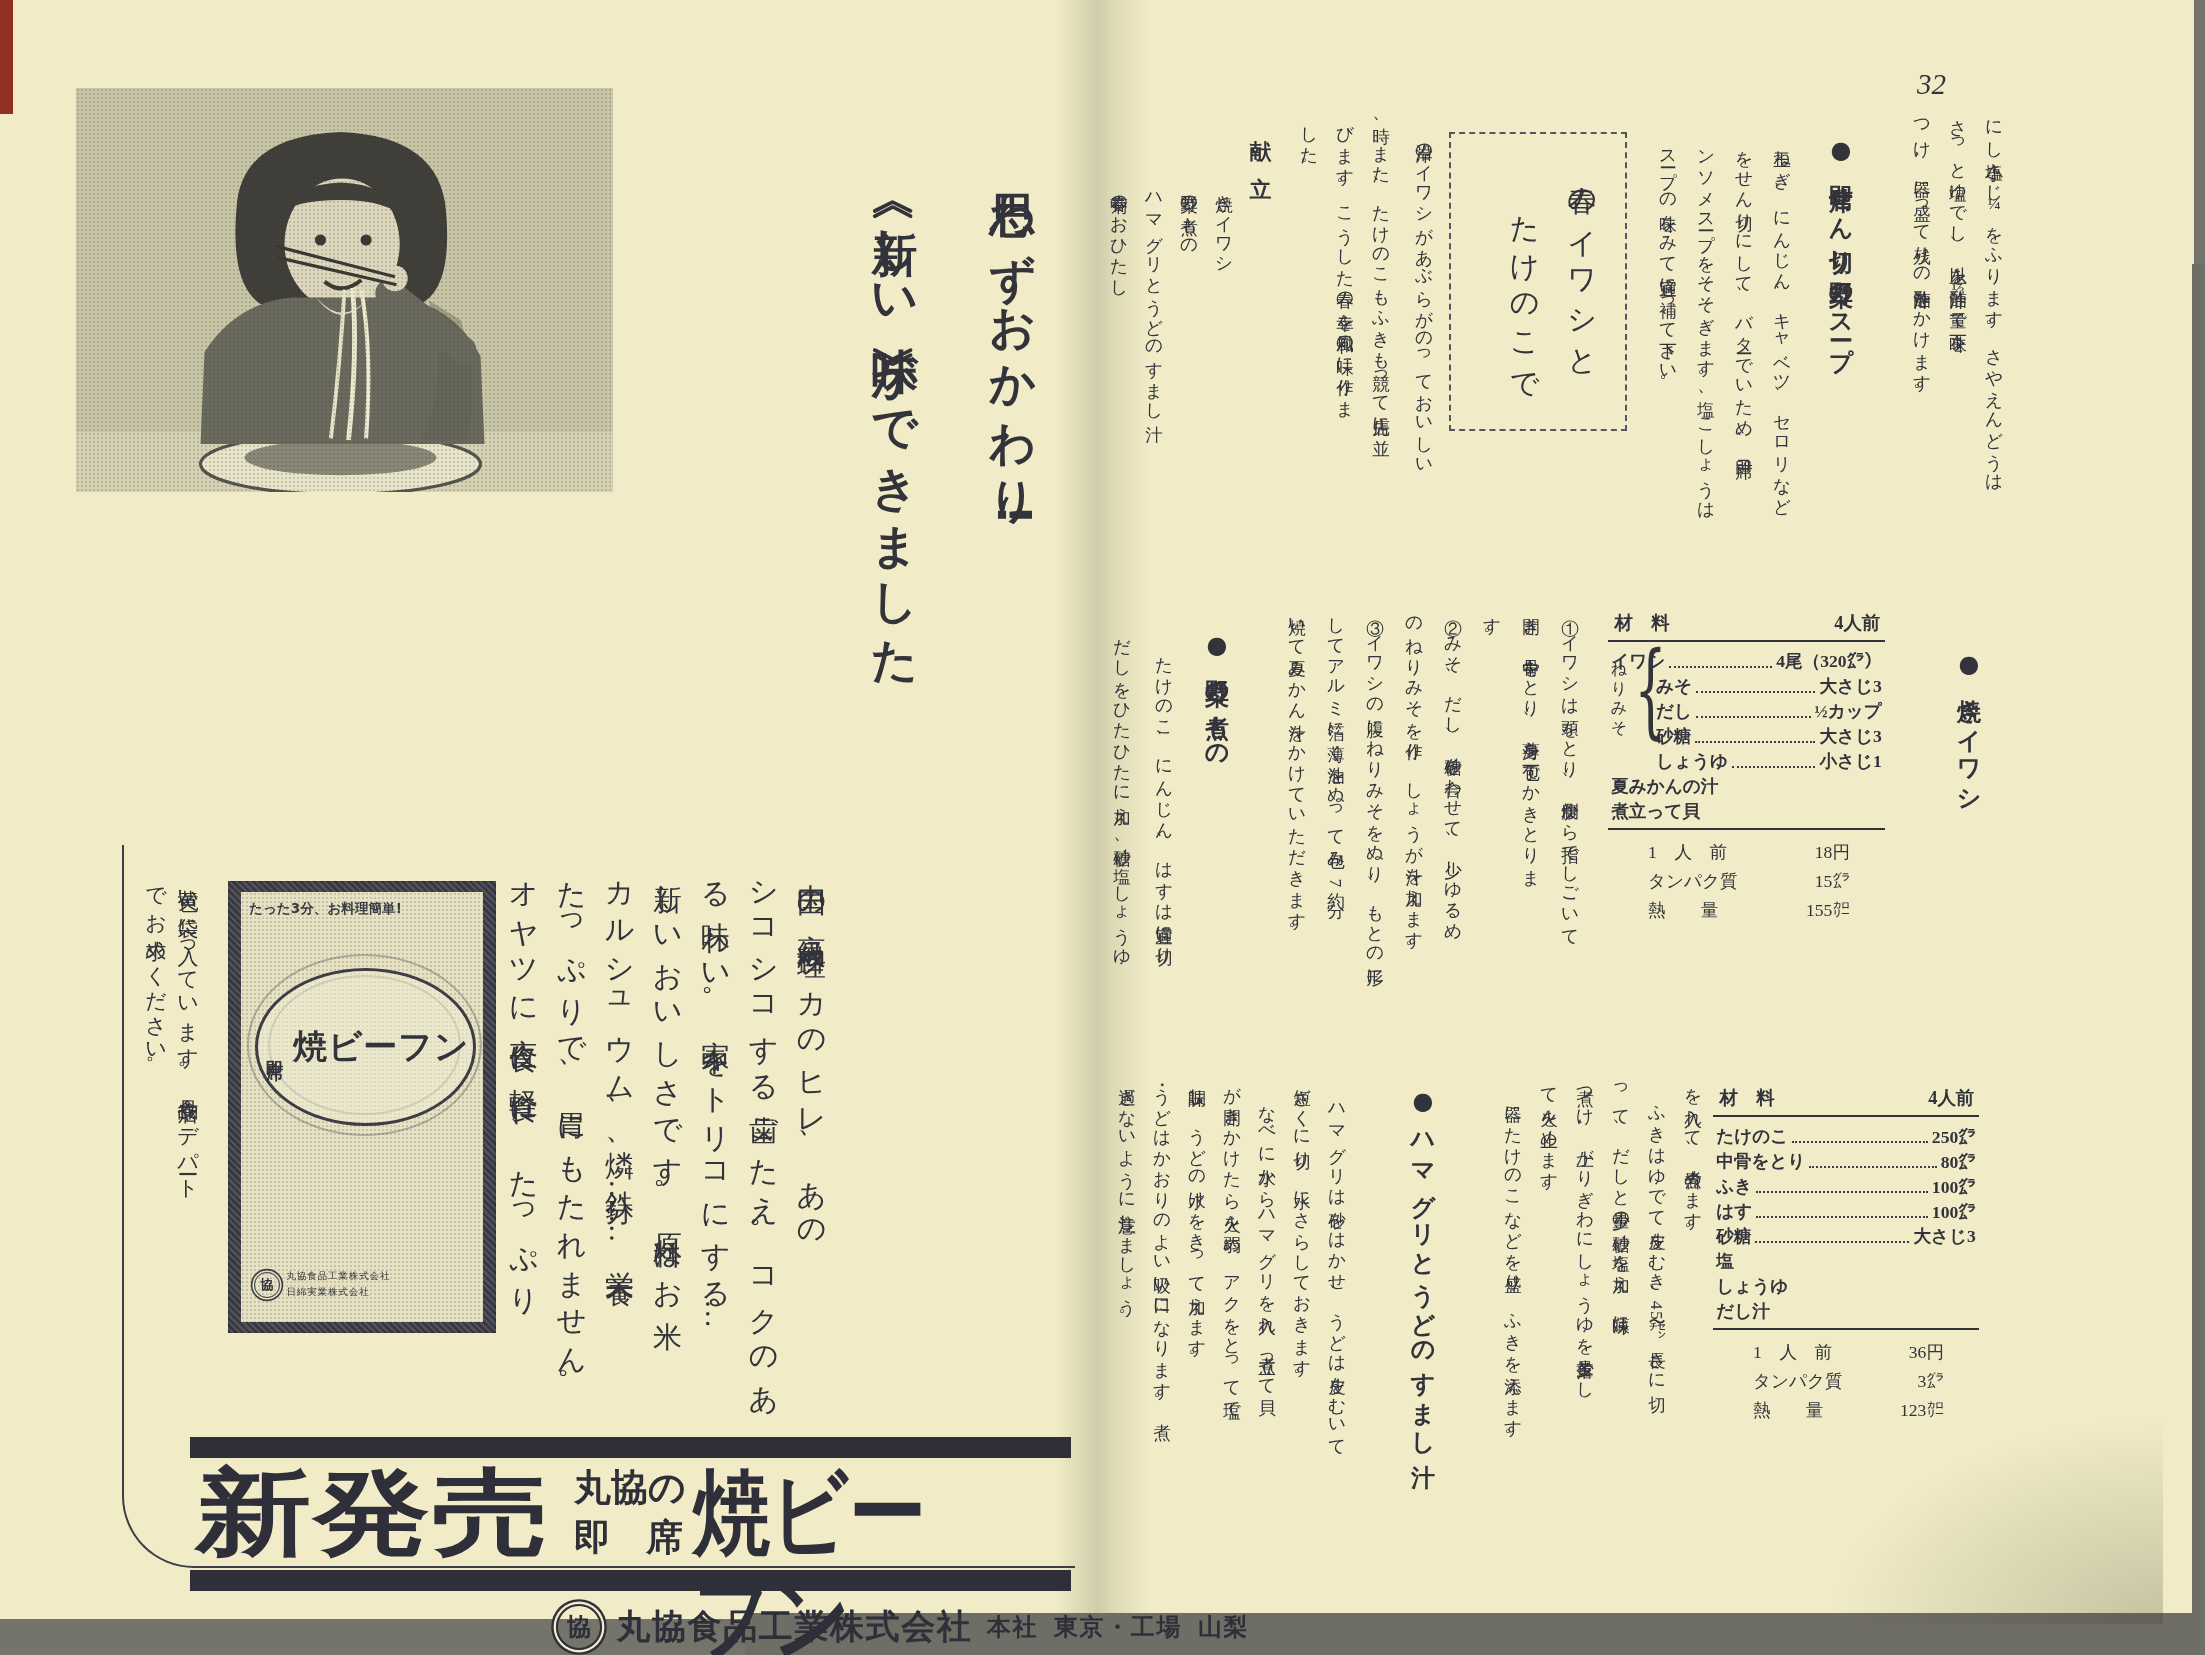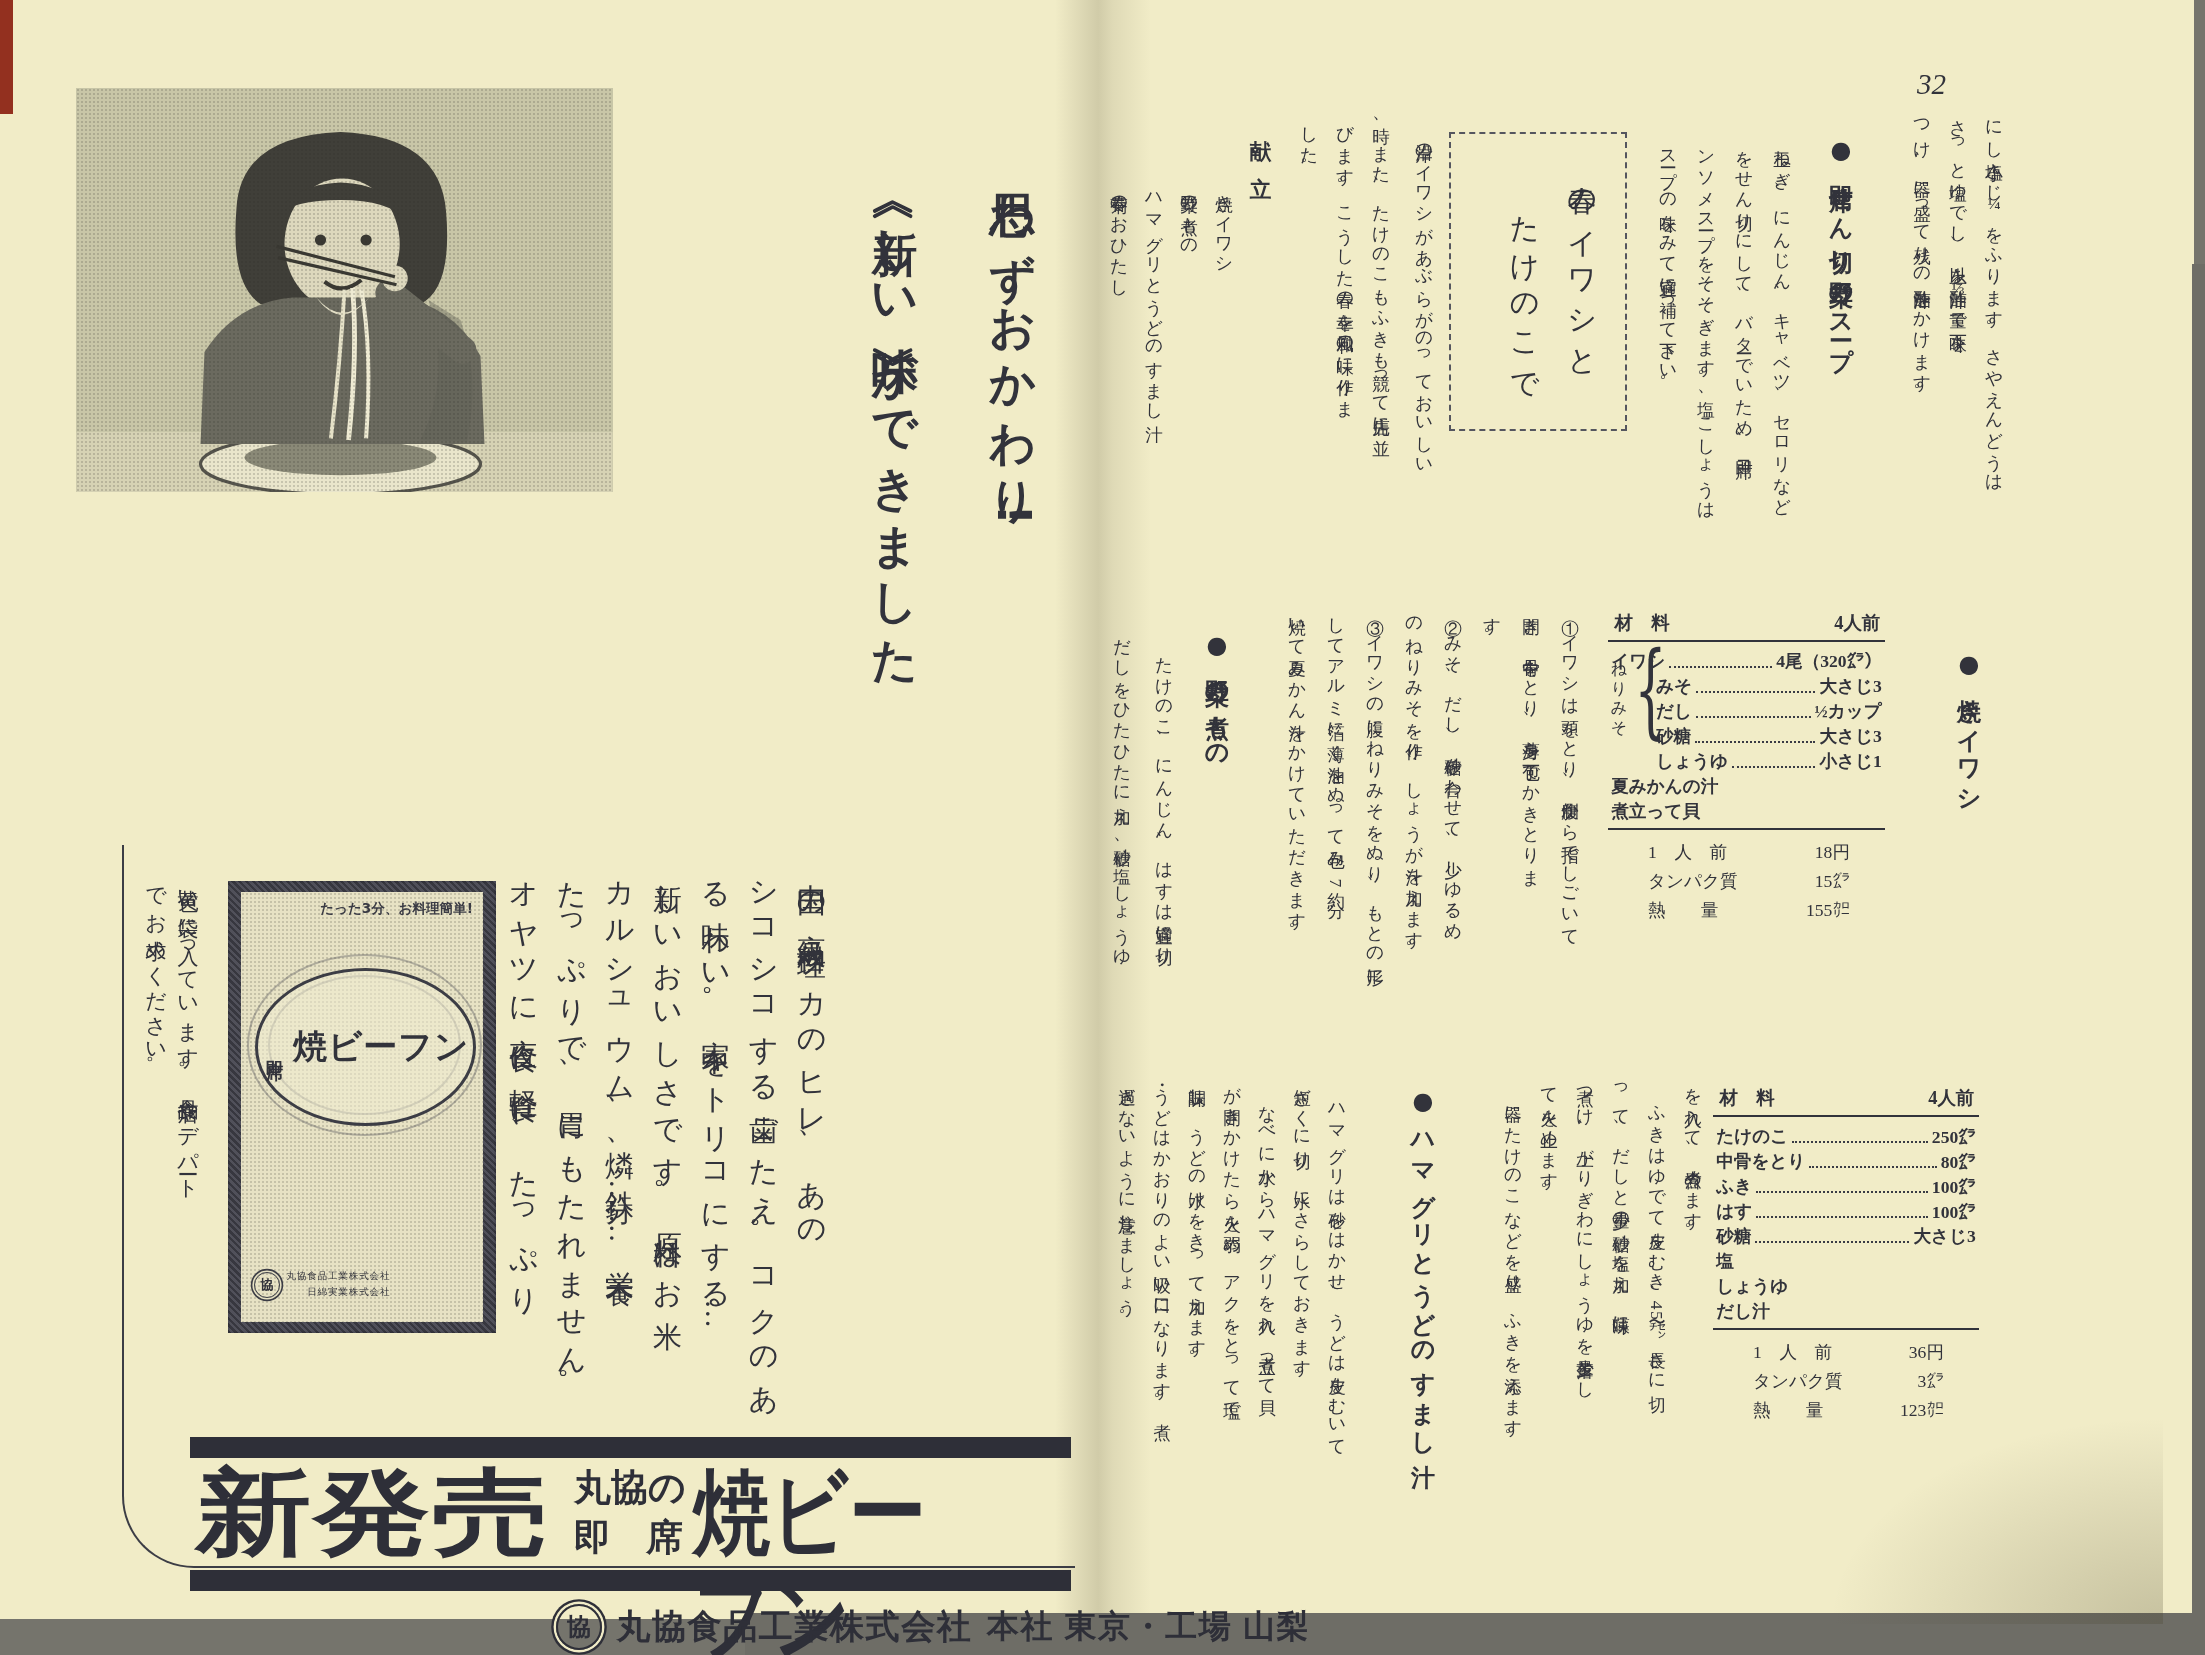--- a/index.html
+++ b/index.html
@@ -38,21 +38,21 @@
   #hl2{left:825px;top:135px;}
   .adcopy{left:408px;top:809px;height:561px;font-size:29px;line-height:48px;letter-spacing:5.6px;}
   .pkg-caption{left:96px;top:821px;height:528px;font-size:21px;line-height:32px;letter-spacing:1.6px;}
   .ad-frame{position:absolute;left:78px;top:793px;width:951px;height:721px;
     border-left:2.4px solid #3c3d45;border-bottom:2.4px solid #3c3d45;border-bottom-left-radius:72px;}
 
   .package{position:absolute;left:184px;top:829px;width:268px;height:452px;background:#45454e;
     box-shadow:inset 0 0 0 1.6px #34343c;}
   .pkg-hatch{position:absolute;inset:0;opacity:.55;
     background:repeating-linear-gradient(45deg,#2c2c33 0 2.4px,#5a5a64 2.4px 4.8px);}
-  .pkg-inner{position:absolute;left:13px;top:11.2px;right:13px;bottom:11.2px;background:#e7e2c4;overflow:hidden;text-align:right;}
+  .pkg-inner{position:absolute;left:13px;top:11.2px;right:13px;bottom:11.2px;background:#e7e2c4;overflow:hidden;}
   .pkg-tag{position:absolute;left:8px;top:8px;width:224px;font-size:13.6px;font-weight:bold;color:#3a3b44;
     font-family:"DejaVu Sans","Liberation Sans",sans-serif;}
   .swirl{position:absolute;border:2.4px solid rgba(70,70,80,.35);border-radius:50%;}
   .pkg-oval{position:absolute;left:14.4px;top:76px;width:215px;height:152px;border:3.2px solid #3c3d45;border-radius:50%;
     display:flex;align-items:center;justify-content:center;gap:6.4px;background:rgba(240,236,210,.55);}
   .pkg-sokuseki{writing-mode:vertical-rl;font-size:17.6px;font-weight:bold;letter-spacing:1.6px;}
   .pkg-brand{font-size:34px;font-weight:bold;letter-spacing:0.8px;font-family:"DejaVu Sans","Liberation Sans",sans-serif;}
   .pkg-maker{position:absolute;left:13px;bottom:22.4px;display:flex;align-items:center;gap:6.4px;}
   .mini-mark{width:24px;height:24px;border:1.6px solid #3c3d45;border-radius:50%;box-shadow:0 0 0 1.6px #e7e2c4,0 0 0 3.2px #3c3d45;
     display:flex;align-items:center;justify-content:center;font-size:13px;font-weight:bold;}
@@ -65,21 +65,21 @@
   #logo-shin{left:4.8px;transform:scaleX(1.24);transform-origin:left;letter-spacing:1.6px;}
   #logo-yaki{left:503px;transform:scaleX(0.82);transform-origin:left;letter-spacing:0px;}
   .logo-stack{position:absolute;left:384px;top:6.4px;display:flex;flex-direction:column;gap:8px;
     font-family:"DejaVu Sans","Liberation Sans",sans-serif;font-weight:bold;font-size:37px;line-height:42px;}
   .logo-stack .just{letter-spacing:35px;}
   .company-row{position:absolute;left:512px;top:1547px;width:528px;height:56px;display:flex;align-items:center;gap:14.4px;color:#2e2f38;}
   .co-mark{width:42px;height:42px;border:2.4px solid #2e2f38;border-radius:50%;box-shadow:0 0 0 2.4px #f1ecc7,0 0 0 4.8px #2e2f38;
     display:flex;align-items:center;justify-content:center;font-size:24px;font-weight:bold;flex:0 0 auto;
     font-family:"DejaVu Sans","Liberation Sans",sans-serif;}
   .co-name{font-size:34px;font-weight:bold;letter-spacing:1.6px;font-family:"DejaVu Sans","Liberation Sans",sans-serif;white-space:nowrap;}
-  .co-hq{font-size:32px;font-weight:bold;letter-spacing:1.6px;font-family:Liberation Sans, sans-serif;white-space:nowrap;}
+  .co-hq{font-size:24px;font-weight:bold;letter-spacing:1.6px;font-family:Liberation Mono, monospace;white-space:nowrap;}
 
   
   .pageno{position:absolute;left:870px;top:36px;font-size:29px;font-style:italic;}
   .vhead{position:absolute;writing-mode:vertical-rl;font-size:24px;letter-spacing:2.4px;}
   .feature-box{position:absolute;left:402px;top:100px;width:174px;height:295px;border:2.4px dashed #55565f;}
   .fb-col{position:absolute;writing-mode:vertical-rl;font-size:29px;letter-spacing:6.4px;}
   #fb1{right:22.4px;top:30px;}
   #fb2{right:80px;top:61px;}
   .menu-head{position:absolute;left:199px;top:90px;writing-mode:vertical-rl;font-size:21.6px;letter-spacing:8px;}
 

